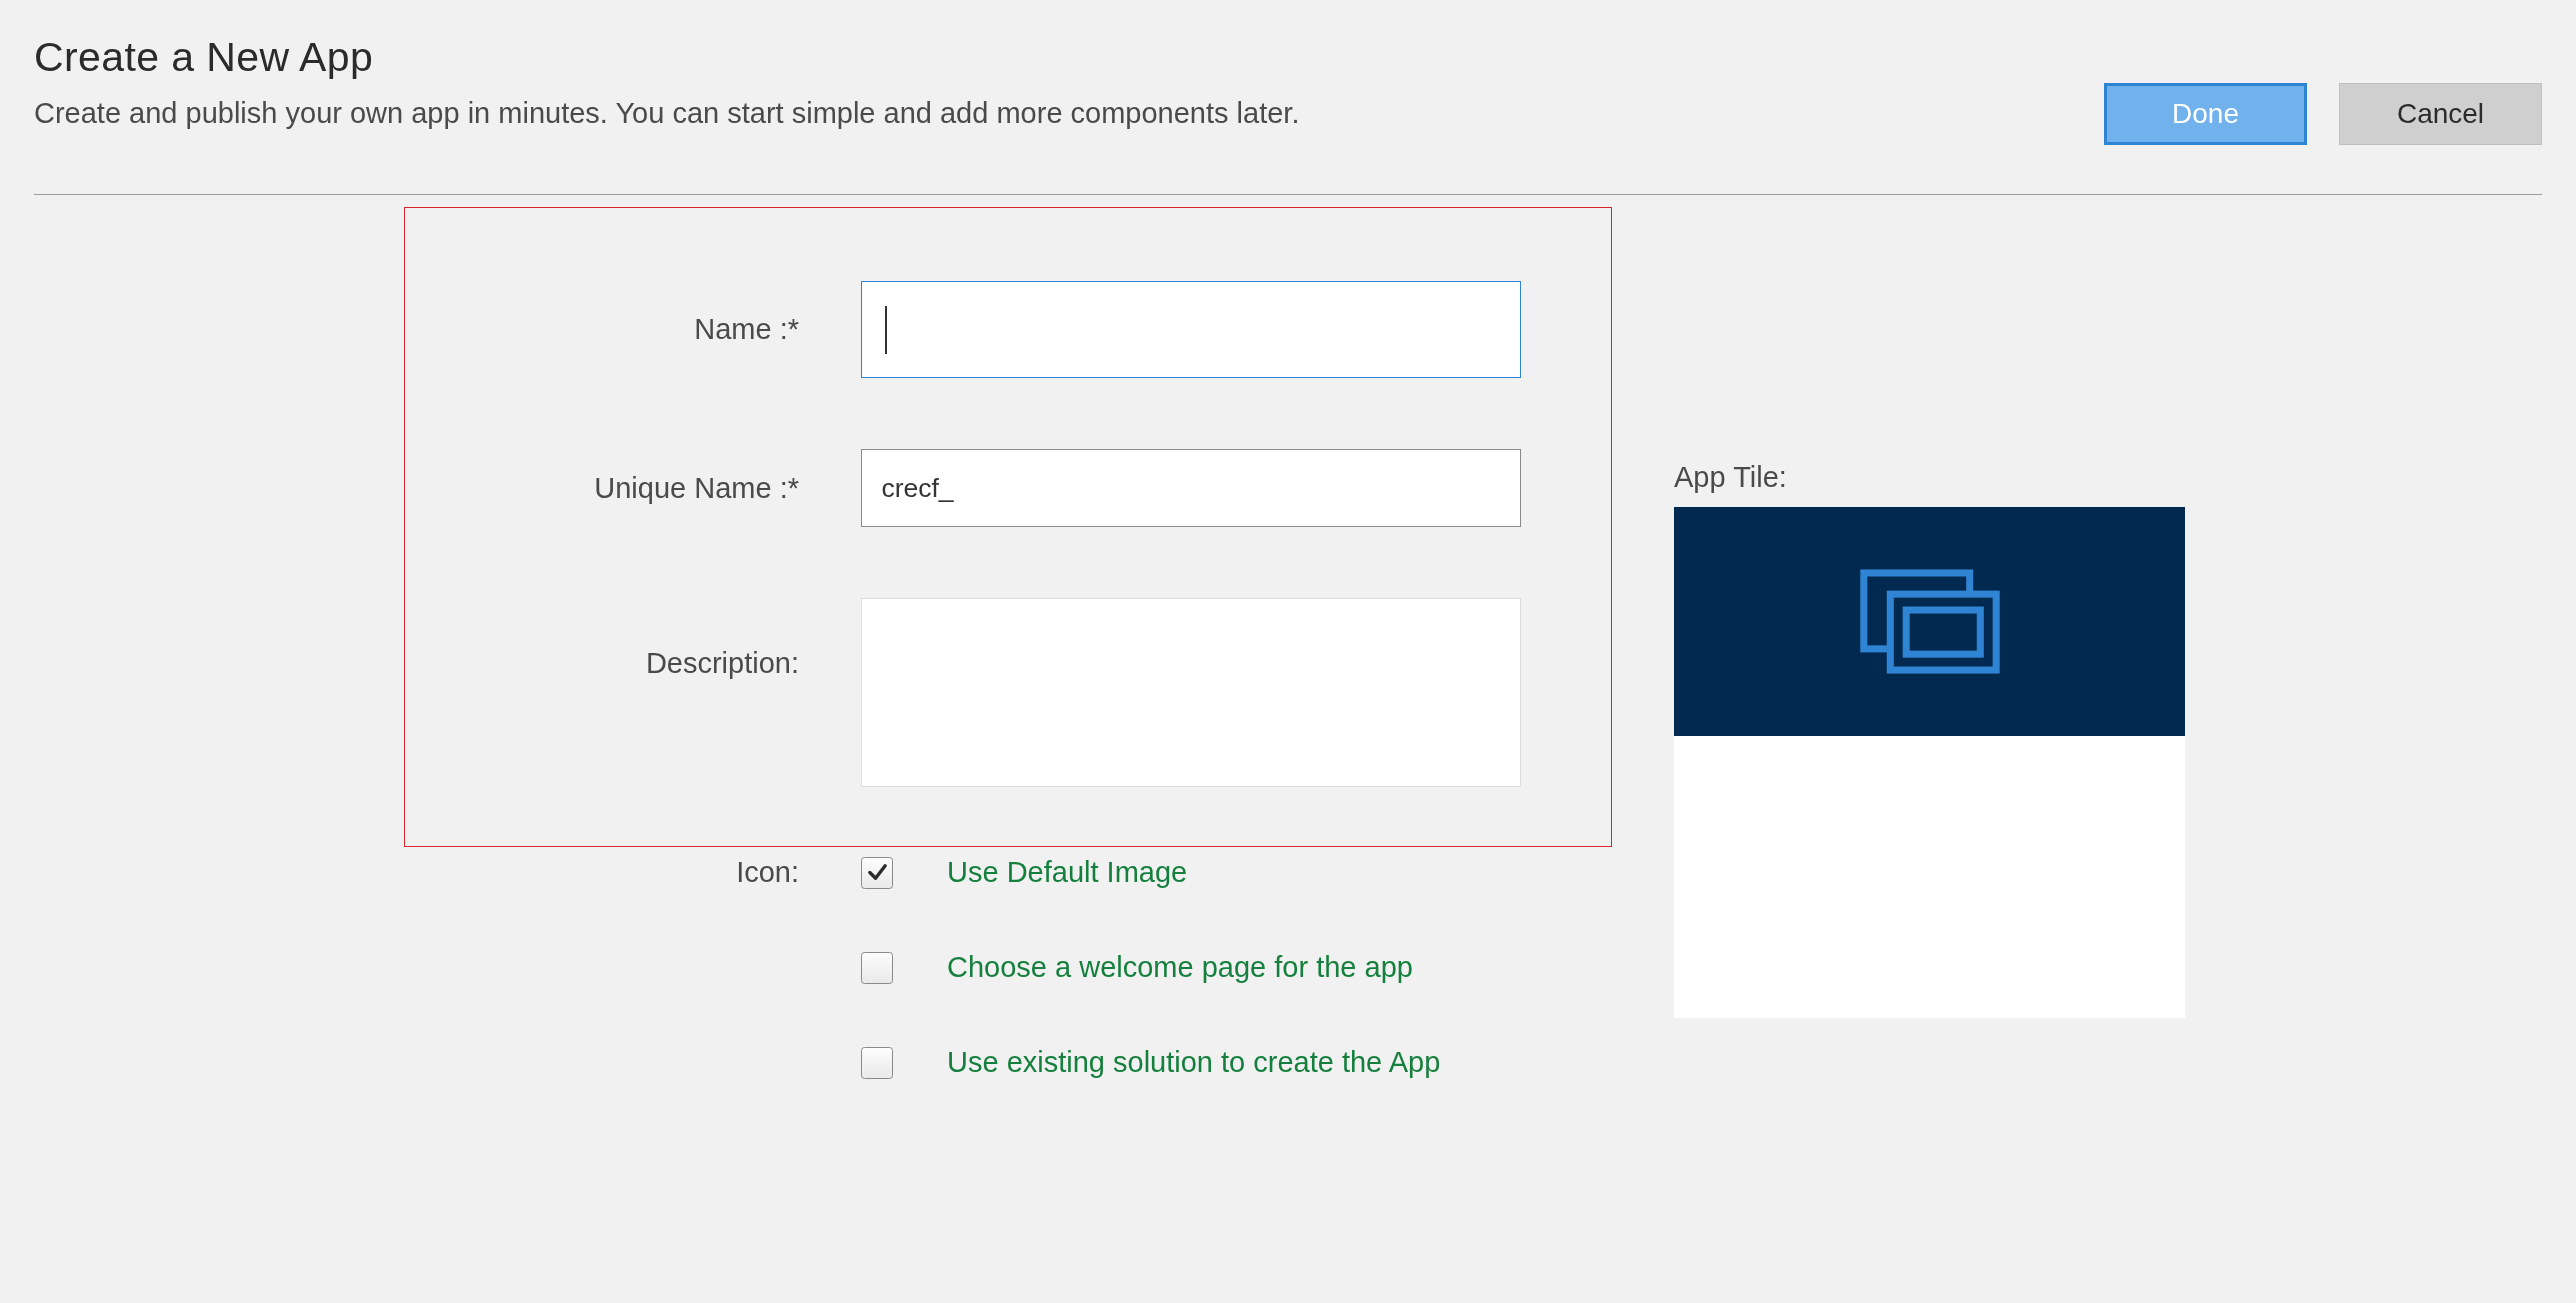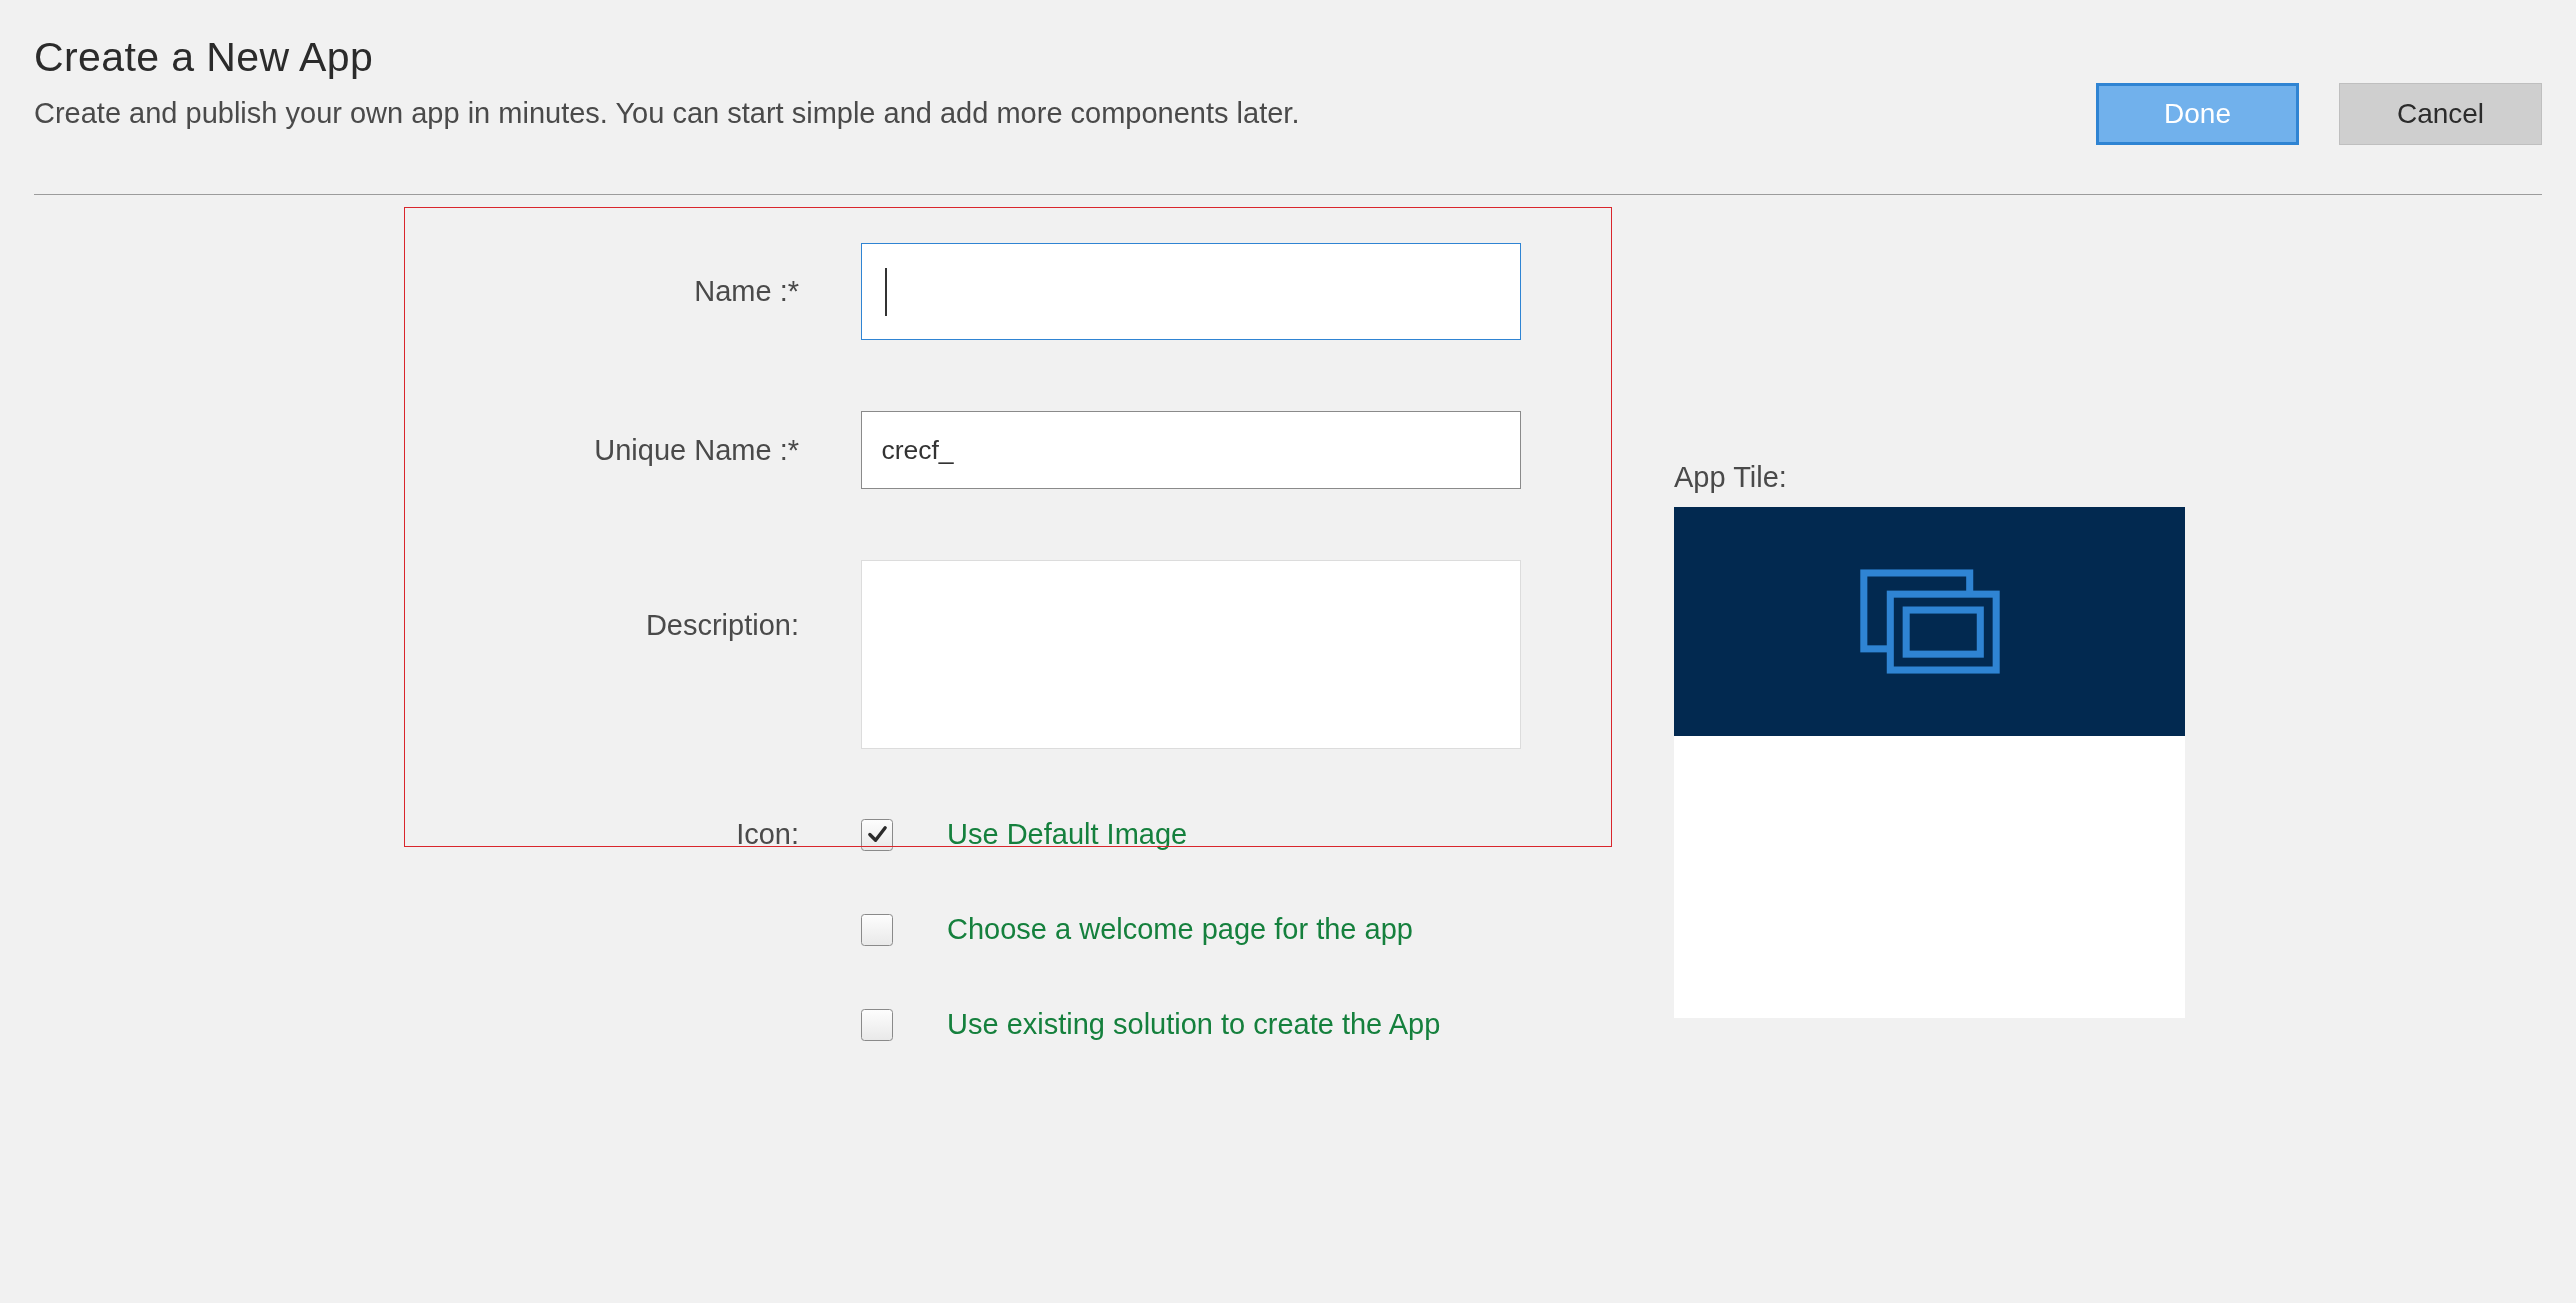--- a/index.html
+++ b/index.html
@@ -25,21 +25,21 @@
     letter-spacing: 0.4px;
   }
   .subtitle {
     font-size: 29px;
     font-weight: 400;
     color: #4a4a4a;
     margin-top: 16px;
   }
   .buttons {
     display: flex;
-    gap: 40px;
+    gap: 32px;
     padding-top: 49px;
     align-items: center;
   }
   .btn {
     min-width: 203px;
     height: 62px;
     display: flex;
     align-items: center;
     justify-content: center;
     font-size: 28px;
@@ -77,21 +77,21 @@
     position: absolute;
     top: 0;
     left: 370px;
     width: 1208px;
     height: 640px;
     border: 1.8px solid #d9262c;
     pointer-events: none;
   }
   .form-rows {
     padding-left: 413px;
-    padding-top: 36px;
+    padding-top: 74px;
   }
   .form-row {
     display: flex;
     align-items: center;
     margin-bottom: 71px;
   }
   .form-row.align-top { align-items: flex-start; }
   .form-row.align-top .label { padding-top: 49px; }
   .label {
     width: 414px;

